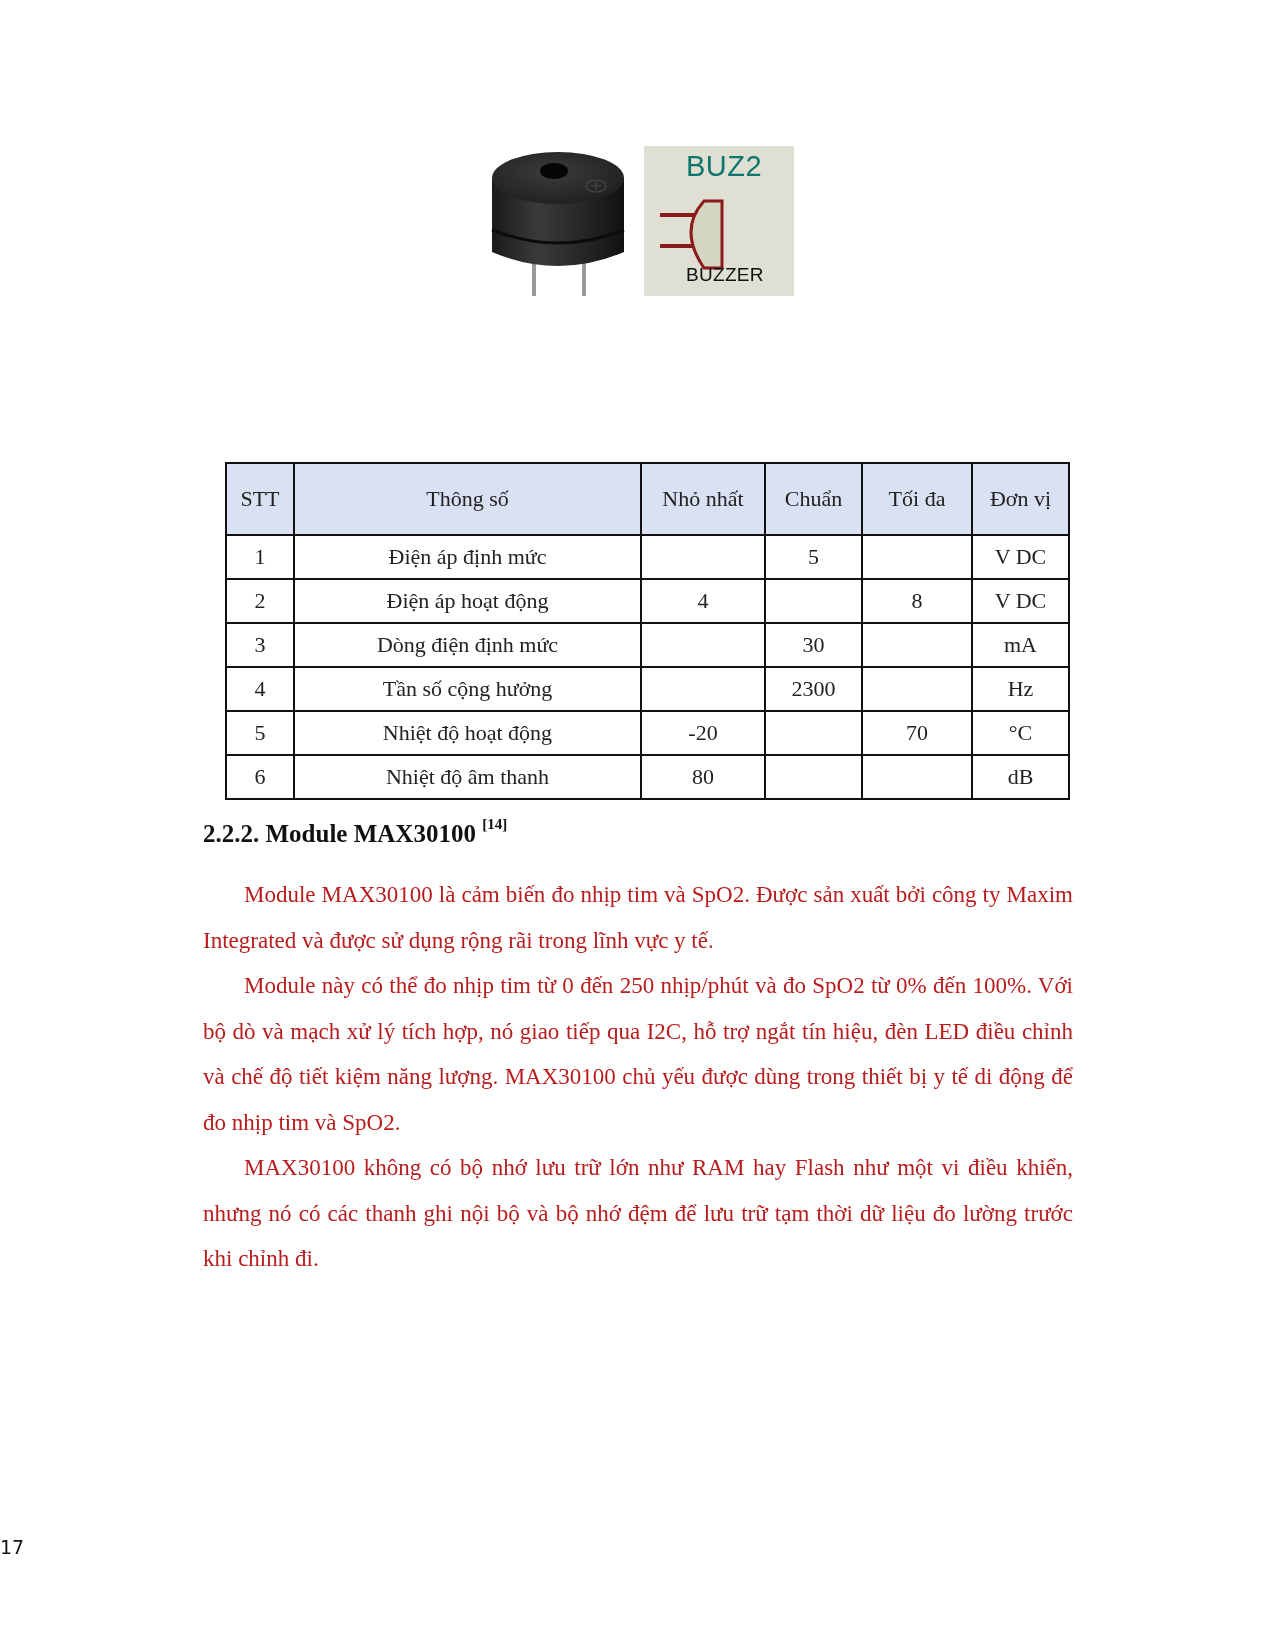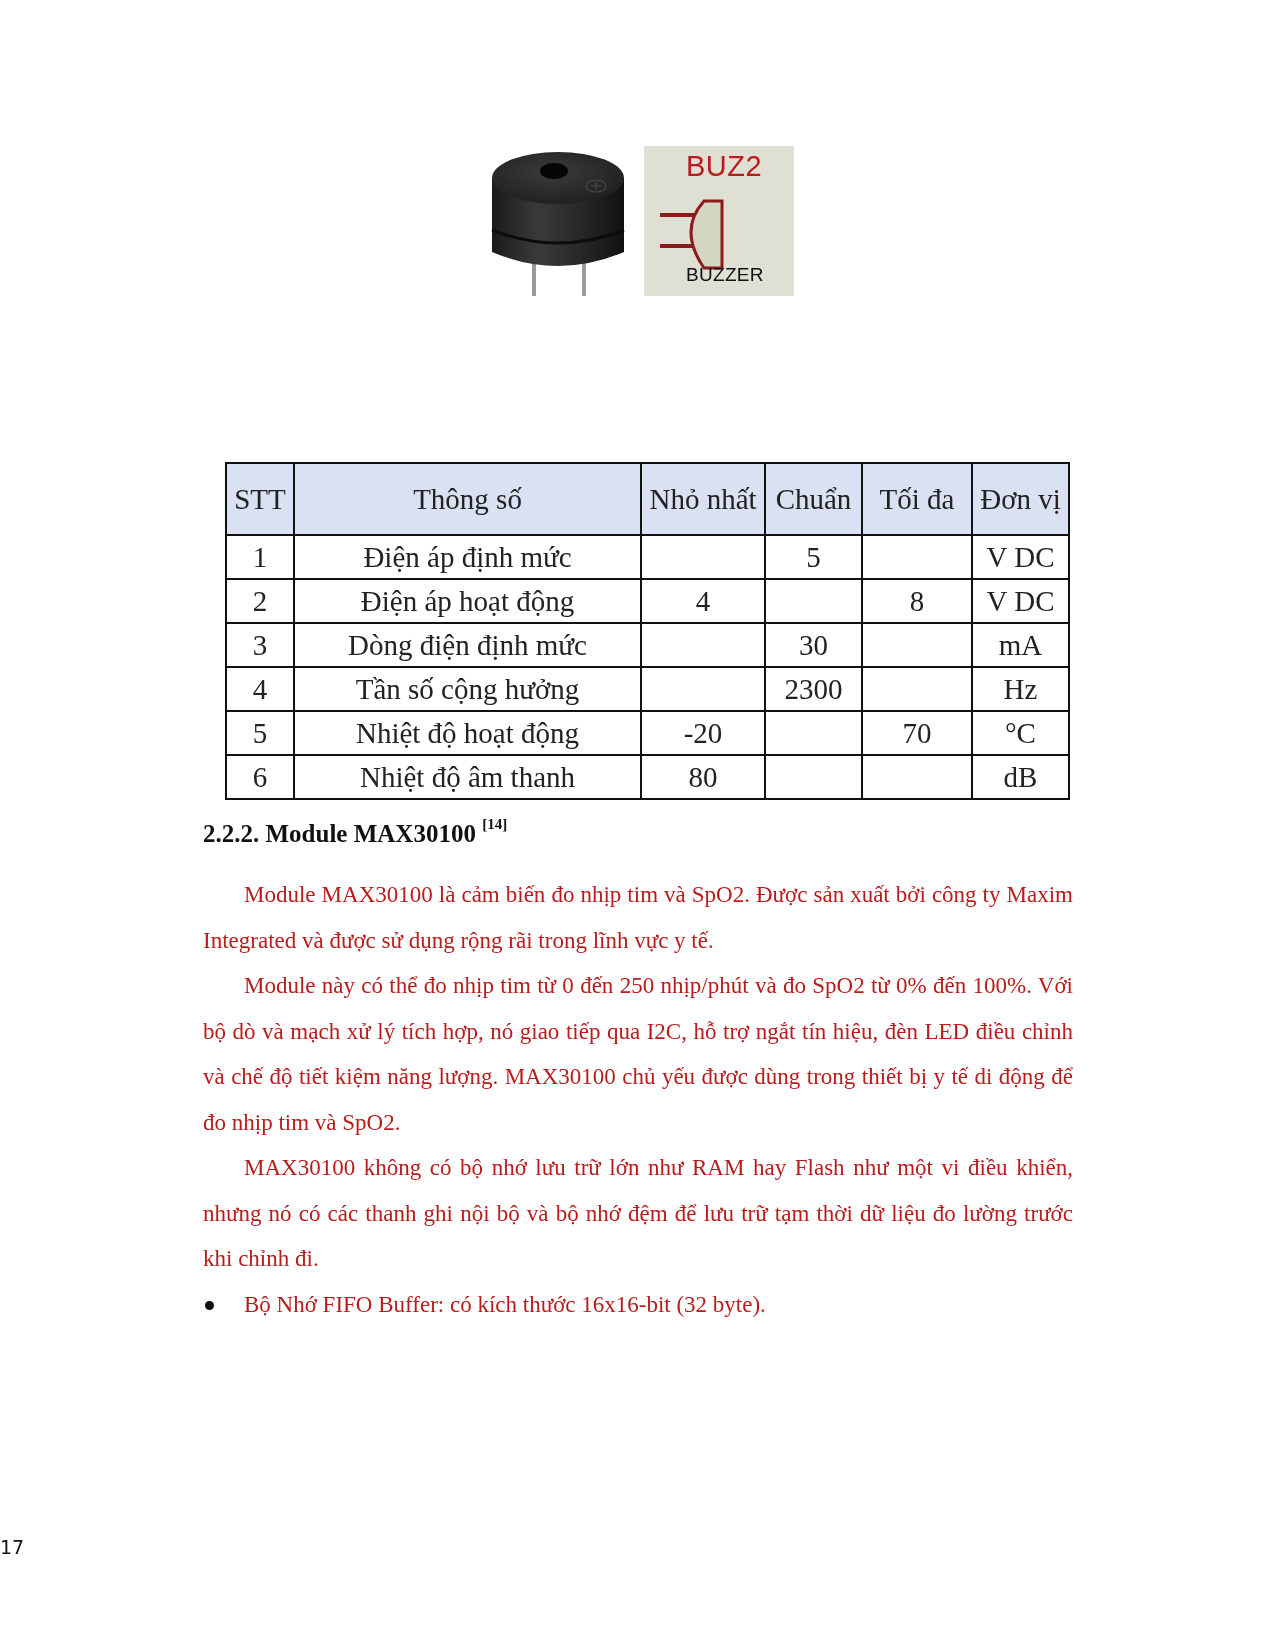--- a/index.html
+++ b/index.html
@@ -42,40 +42,40 @@
     }
     .buzzer-symbol svg, .buzzer-photo svg {
       display: block;
     }
     .symbol-ref {
       position: absolute;
       left: 42px;
       top: 4px;
       font-family: "Liberation Sans", "DejaVu Sans", sans-serif;
       font-size: 29px;
-      color: #b91c1c;
+      color: #0f766e;
       letter-spacing: 0.5px;
     }
     .symbol-name {
       position: absolute;
       left: 42px;
       top: 118px;
       font-family: "Liberation Sans", "DejaVu Sans", sans-serif;
       font-size: 19px;
       color: #111111;
       letter-spacing: 0.3px;
     }
 
     
     .spec-table {
       position: absolute;
       top: 462px;
       left: 225px;
       border-collapse: collapse;
-      font-size: 29px;
+      font-size: 22px;
       color: #222222;
     }
     .spec-table th, .spec-table td {
       border: 2px solid #111111;
       text-align: center;
       vertical-align: middle;
       padding: 0;
       font-weight: normal;
     }
     .spec-table thead th {
@@ -269,21 +269,15 @@
 
 <h2 class="section-heading">
   <span>2.2.2. Module MAX30100</span>
   <sup>[14]</sup>
 </h2>
 
 <div class="body-text">
   <p>Module MAX30100 là cảm biến đo nhịp tim và SpO2. Được sản xuất bởi công ty Maxim Integrated và được sử dụng rộng rãi trong lĩnh vực y tế.</p>
   <p>Module này có thể đo nhịp tim từ 0 đến 250 nhịp/phút và đo SpO2 từ 0% đến 100%. Với bộ dò và mạch xử lý tích hợp, nó giao tiếp qua I2C, hỗ trợ ngắt tín hiệu, đèn LED điều chỉnh và chế độ tiết kiệm năng lượng. MAX30100 chủ yếu được dùng trong thiết bị y tế di động để đo nhịp tim và SpO2.</p>
   <p>MAX30100 không có bộ nhớ lưu trữ lớn như RAM hay Flash như một vi điều khiển, nhưng nó có các thanh ghi nội bộ và bộ nhớ đệm để lưu trữ tạm thời dữ liệu đo lường trước khi chỉnh đi.</p>
-  <ul class="bullet-list">
-    <li>
-      <span class="bullet-dot"></span>
-      <span>Bộ Nhớ FIFO Buffer: có kích thước 16x16-bit (32 byte).</span>
-    </li>
-  </ul>
 </div>
 
 <div class="page-number">17</div>
 
 </body></html>

